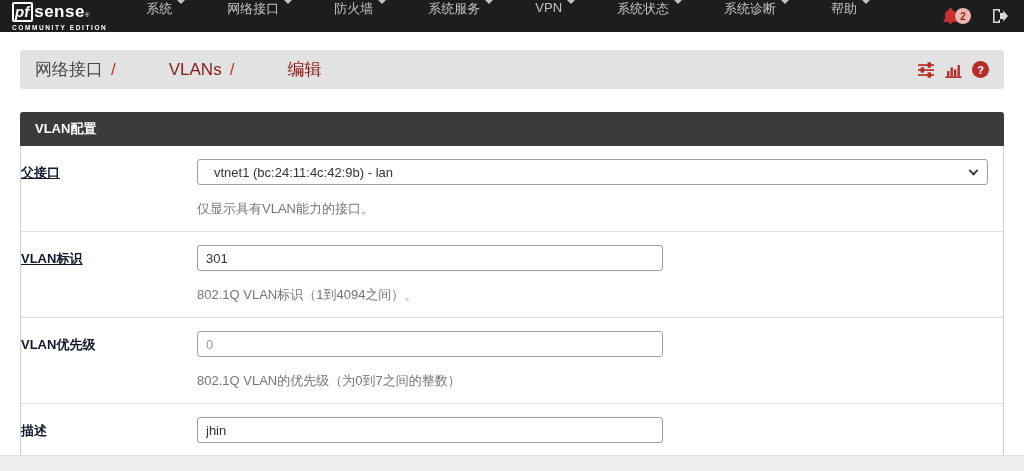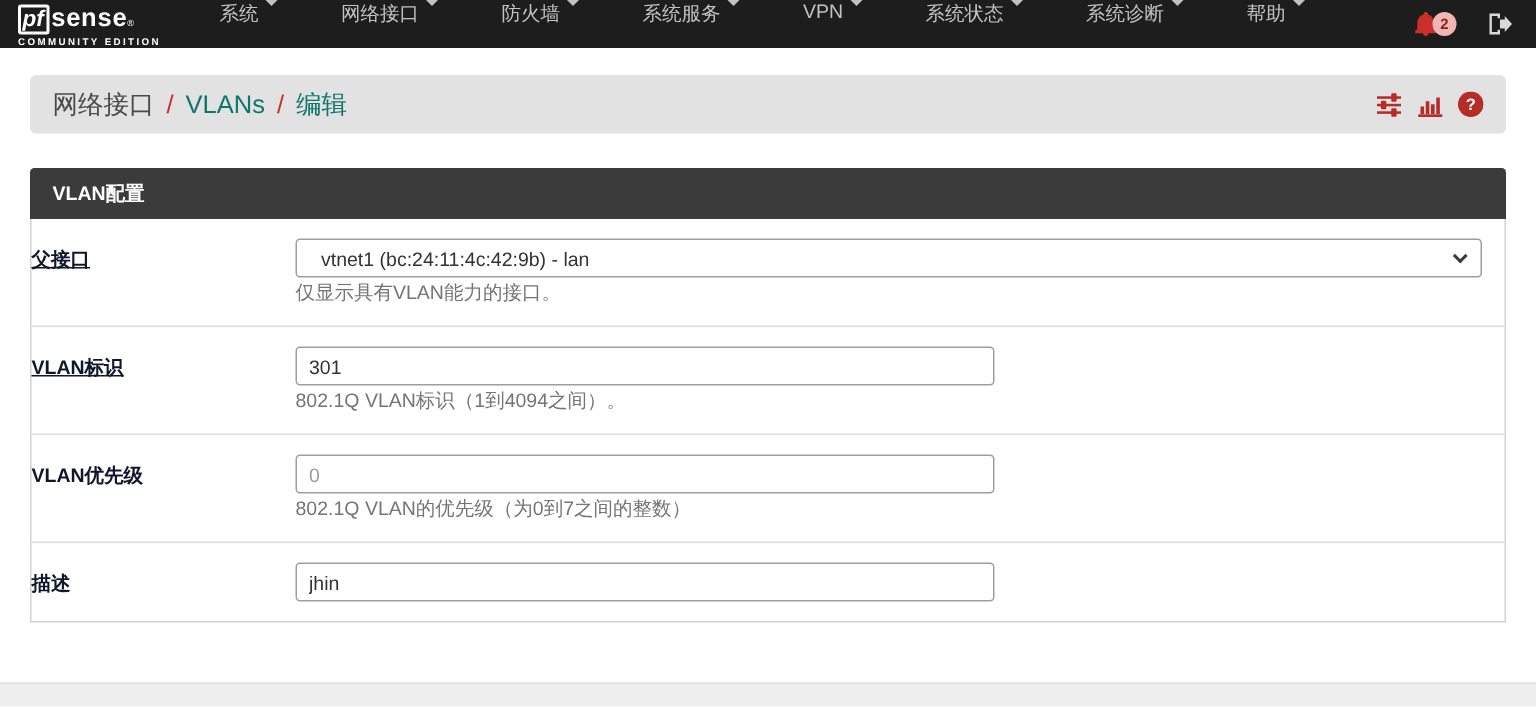--- a/index.html
+++ b/index.html
@@ -51,21 +51,21 @@
     margin-top:16px; background:#f2dede; border:1px solid #ebccd1; border-radius:4px;
     padding:14px 15px; font-size:13.5px; color:#a94442;
   }
   .alert b { margin-right:4px; }
   .alert a { color:#3c78c3; text-decoration:none; cursor:pointer; }
 
   .breadcrumb-bar {
     margin-top:18px; background:#e2e2e2; border-radius:4px;
     padding:8px 15px; display:flex; align-items:center; font-size:17px; color:#4a4a4a;
   }
-  .crumb-link { color:#0f766e; cursor:pointer; }
+  .crumb-link { color:#7f1d1d; cursor:pointer;margin-left:45px; }
   .crumb-sep { color:#c9302c; margin:0 8px; }
   .bc-icons { margin-left:auto; display:flex; align-items:center; gap:10px; }
   .bc-icons > span { display:flex; align-items:center; cursor:pointer; }
 
   
   .panel { margin-top:15px; }
   .panel-header {
     background:#3b3b3b; color:#fff; font-weight:bold; font-size:13px;
     padding:8px 15px; border-radius:3px 3px 0 0;margin-top:23px;
   }
@@ -86,21 +86,21 @@
   .ctrl::placeholder { color:#9a9a9a; }
   .select-wrap { position:relative; width:466px; }
   .select-wrap select {
     appearance:none; -webkit-appearance:none; width:100%;padding-left:16px;
   }
   .chev {
     position:absolute; right:11px; top:50%; width:7px; height:7px;
     border-right:2px solid #3a3a3a; border-bottom:2px solid #3a3a3a;
     transform:translateY(-70%) rotate(45deg); pointer-events:none;
   }
-  .help { font-size:13px; color:#757575; margin-top:1px; }
+  .help { font-size:13px; color:#757575; margin-top:15px; }
 
   .footer-strip {
     position:absolute; left:0; right:0; bottom:0; height:16px; background:#eeeeee;
     border-top:1px solid #e0e0e0;
   }
 </style>
 </head>
 <body>
 
 <div class="navbar">

